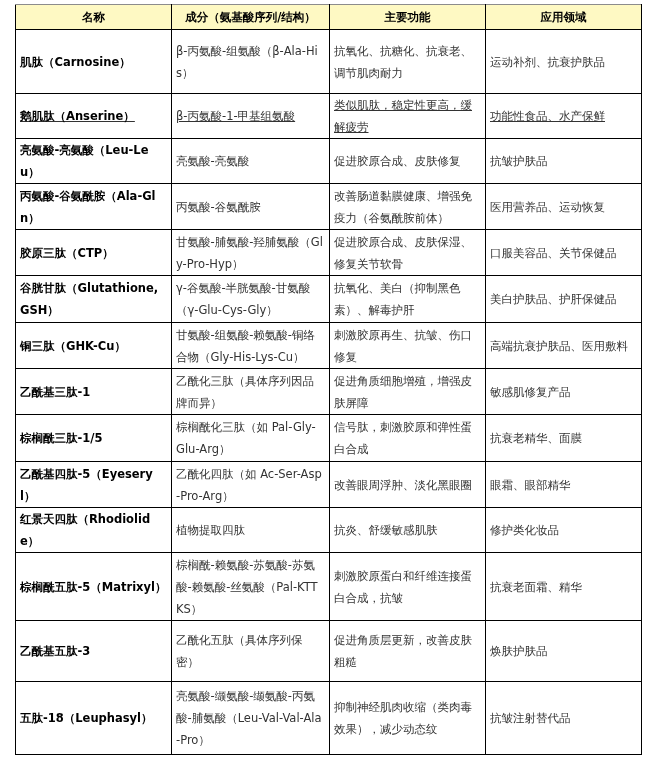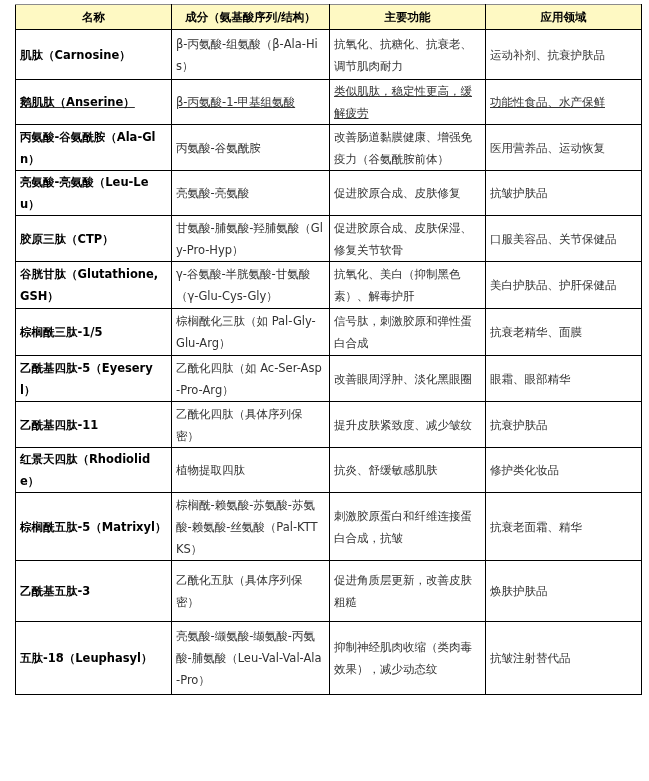--- a/index.html
+++ b/index.html
@@ -61,73 +61,79 @@
   </colgroup>
   <thead>
     <tr>
       <th>名称</th>
       <th>成分（氨基酸序列/结构）</th>
       <th>主要功能</th>
       <th>应用领域</th>
     </tr>
   </thead>
   <tbody id="tbody">
-      <tr style="height: 50px;">
+      <tr style="height: 64px;">
         <td class="name">肌肽（Carnosine）</td>
         <td>β-丙氨酸-组氨酸（β-Ala-His）</td>
         <td>抗氧化、抗糖化、抗衰老、调节肌肉耐力</td>
         <td>运动补剂、抗衰护肤品</td>
       </tr>
       <tr style="height: 42px; text-decoration: underline;">
         <td class="name">鹅肌肽（Anserine）</td>
         <td>β-丙氨酸-1-甲基组氨酸</td>
         <td>类似肌肽，稳定性更高，缓解疲劳</td>
         <td>功能性食品、水产保鲜</td>
       </tr>
+      <tr style="height: 25px;">
+        <td class="name">亮氨酸-亮氨酸（Leu-Leu）</td>
+        <td>亮氨酸-亮氨酸</td>
+        <td>促进胶原合成、皮肤修复</td>
+        <td>抗皱护肤品</td>
+      </tr>
       <tr style="height: 46px;">
         <td class="name">丙氨酸-谷氨酰胺（Ala-Gln）</td>
         <td>丙氨酸-谷氨酰胺</td>
         <td>改善肠道黏膜健康、增强免疫力（谷氨酰胺前体）</td>
         <td>医用营养品、运动恢复</td>
-      </tr>
-      <tr style="height: 25px;">
-        <td class="name">亮氨酸-亮氨酸（Leu-Leu）</td>
-        <td>亮氨酸-亮氨酸</td>
-        <td>促进胶原合成、皮肤修复</td>
-        <td>抗皱护肤品</td>
       </tr>
       <tr style="height: 46px;">
         <td class="name">胶原三肽（CTP）</td>
         <td>甘氨酸-脯氨酸-羟脯氨酸（Gly-Pro-Hyp）</td>
         <td>促进胶原合成、皮肤保湿、修复关节软骨</td>
         <td>口服美容品、关节保健品</td>
       </tr>
       <tr style="height: 47px;">
         <td class="name">谷胱甘肽（Glutathione, GSH）</td>
         <td>γ-谷氨酸-半胱氨酸-甘氨酸（γ-Glu-Cys-Gly）</td>
         <td>抗氧化、美白（抑制黑色素）、解毒护肝</td>
         <td>美白护肤品、护肝保健品</td>
       </tr>
+      <tr style="height: 46px;">
+        <td class="name">铜三肽（GHK-Cu）</td>
+        <td>甘氨酸-组氨酸-赖氨酸-铜络合物（Gly-His-Lys-Cu）</td>
+        <td>刺激胶原再生、抗皱、伤口修复</td>
+        <td>高端抗衰护肤品、医用敷料</td>
+      </tr>
+      <tr style="height: 46px;">
+        <td class="name">乙酰基三肽-1</td>
+        <td>乙酰化三肽（具体序列因品牌而异）</td>
+        <td>促进角质细胞增殖，增强皮肤屏障</td>
+        <td>敏感肌修复产品</td>
+      </tr>
       <tr style="height: 47px;">
         <td class="name">棕榈酰三肽-1/5</td>
         <td>棕榈酰化三肽（如 Pal-Gly-Glu-Arg）</td>
         <td>信号肽，刺激胶原和弹性蛋白合成</td>
         <td>抗衰老精华、面膜</td>
       </tr>
       <tr style="height: 46px;">
         <td class="name">乙酰基四肽-5（Eyeseryl）</td>
         <td>乙酰化四肽（如 Ac-Ser-Asp-Pro-Arg）</td>
         <td>改善眼周浮肿、淡化黑眼圈</td>
         <td>眼霜、眼部精华</td>
-      </tr>
-      <tr style="height: 46px;">
-        <td class="name">乙酰基四肽-11</td>
-        <td>乙酰化四肽（具体序列保密）</td>
-        <td>提升皮肤紧致度、减少皱纹</td>
-        <td>抗衰护肤品</td>
       </tr>
       <tr style="height: 27px;">
         <td class="name">红景天四肽（Rhodiolide）</td>
         <td>植物提取四肽</td>
         <td>抗炎、舒缓敏感肌肤</td>
         <td>修护类化妆品</td>
       </tr>
       <tr style="height: 68px;">
         <td class="name">棕榈酰五肽-5（Matrixyl）</td>
         <td>棕榈酰-赖氨酸-苏氨酸-苏氨酸-赖氨酸-丝氨酸（Pal-KTTKS）</td>

